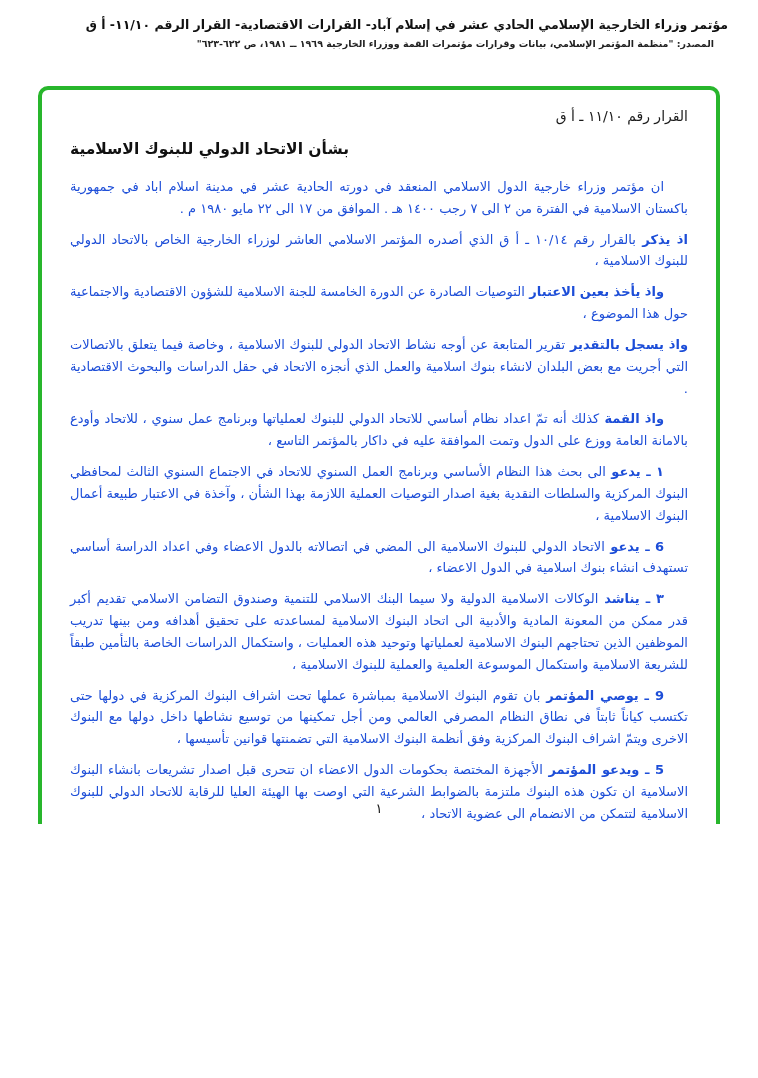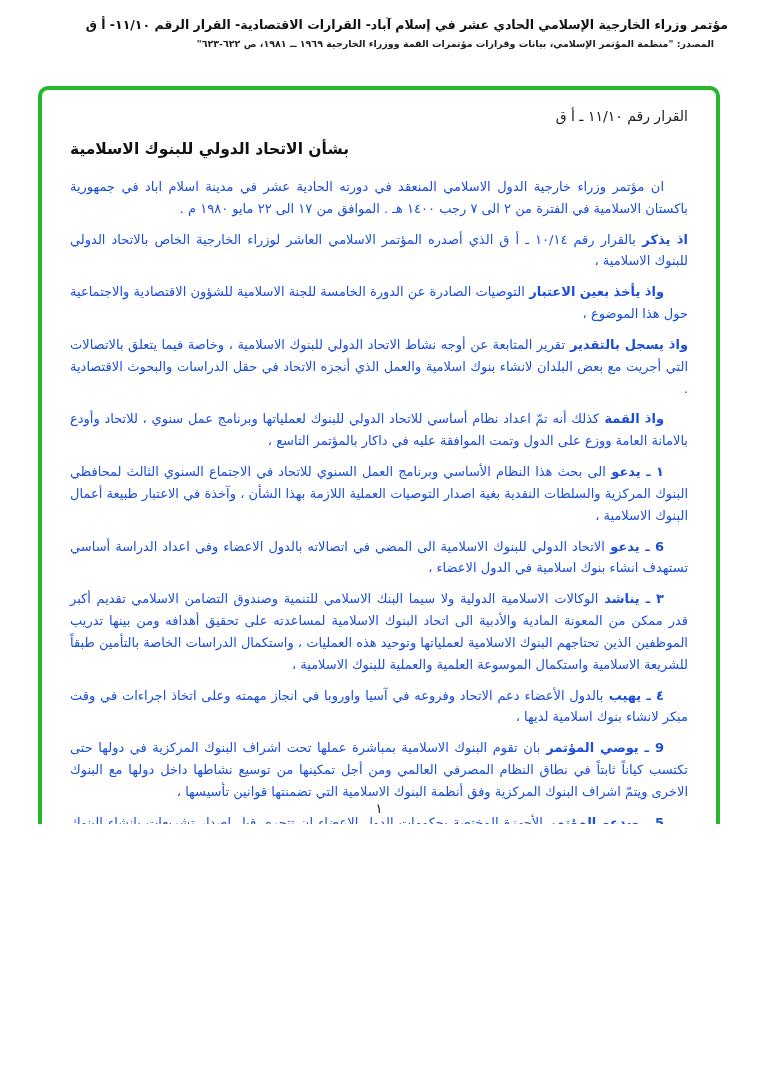--- a/index.html
+++ b/index.html
@@ -108,21 +108,20 @@
       <p class="para no-indent"><span class="lead">واذ يسجل بالتقدير</span><span>تقرير المتابعة عن أوجه نشاط الاتحاد الدولي للبنوك الاسلامية ، وخاصة فيما يتعلق بالاتصالات التي أجريت مع بعض البلدان لانشاء بنوك اسلامية والعمل الذي أنجزه الاتحاد في حقل الدراسات والبحوث الاقتصادية .</span></p>
 
       <p class="para"><span class="lead">واذ القمة</span><span>كذلك أنه تمّ اعداد نظام أساسي للاتحاد الدولي للبنوك لعملياتها وبرنامج عمل سنوي ، للاتحاد وأودع بالامانة العامة ووزع على الدول وتمت الموافقة عليه في داكار بالمؤتمر التاسع ،</span></p>
 
       <p class="para"><span class="lead">١ ـ يدعو</span><span>الى بحث هذا النظام الأساسي وبرنامج العمل السنوي للاتحاد في الاجتماع السنوي الثالث لمحافظي البنوك المركزية والسلطات النقدية بغية اصدار التوصيات العملية اللازمة بهذا الشأن ، وآخذة في الاعتبار طبيعة أعمال البنوك الاسلامية ،</span></p>
 
       <p class="para"><span class="lead">6 ـ يدعو</span><span>الاتحاد الدولي للبنوك الاسلامية الى المضي في اتصالاته بالدول الاعضاء وفي اعداد الدراسة أساسي تستهدف انشاء بنوك اسلامية في الدول الاعضاء ،</span></p>
 
       <p class="para"><span class="lead">٣ ـ يناشد</span><span>الوكالات الاسلامية الدولية ولا سيما البنك الاسلامي للتنمية وصندوق التضامن الاسلامي تقديم أكبر قدر ممكن من المعونة المادية والأدبية الى اتحاد البنوك الاسلامية لمساعدته على تحقيق أهدافه ومن بينها تدريب الموظفين الذين تحتاجهم البنوك الاسلامية لعملياتها وتوحيد هذه العمليات ، واستكمال الدراسات الخاصة بالتأمين طبقاً للشريعة الاسلامية واستكمال الموسوعة العلمية والعملية للبنوك الاسلامية ،</span></p>
 
-      <p class="para"><span class="lead">٤ ـ يهيب</span><span>بالدول الأعضاء دعم الاتحاد وفروعه في آسيا واوروبا في انجاز مهمته وعلى اتخاذ اجراءات في وقت مبكر لانشاء بنوك اسلامية لديها ،</span></p>
 
       <p class="para"><span class="lead">9 ـ يوصي المؤتمر</span><span>بان تقوم البنوك الاسلامية بمباشرة عملها تحت اشراف البنوك المركزية في دولها حتى تكتسب كياناً ثابتاً في نطاق النظام المصرفي العالمي ومن أجل تمكينها من توسيع نشاطها داخل دولها مع البنوك الاخرى ويتمّ اشراف البنوك المركزية وفق أنظمة البنوك الاسلامية التي تضمنتها قوانين تأسيسها ،</span></p>
 
       <p class="para"><span class="lead">5 ـ ويدعو المؤتمر</span><span>الأجهزة المختصة بحكومات الدول الاعضاء ان تتحرى قبل اصدار تشريعات بانشاء البنوك الاسلامية ان تكون هذه البنوك ملتزمة بالضوابط الشرعية التي اوصت بها الهيئة العليا للرقابة للاتحاد الدولي للبنوك الاسلامية لتتمكن من الانضمام الى عضوية الاتحاد ،</span></p>
 
     </div>
   </div>
 
   <div class="page-number">١</div>
 

